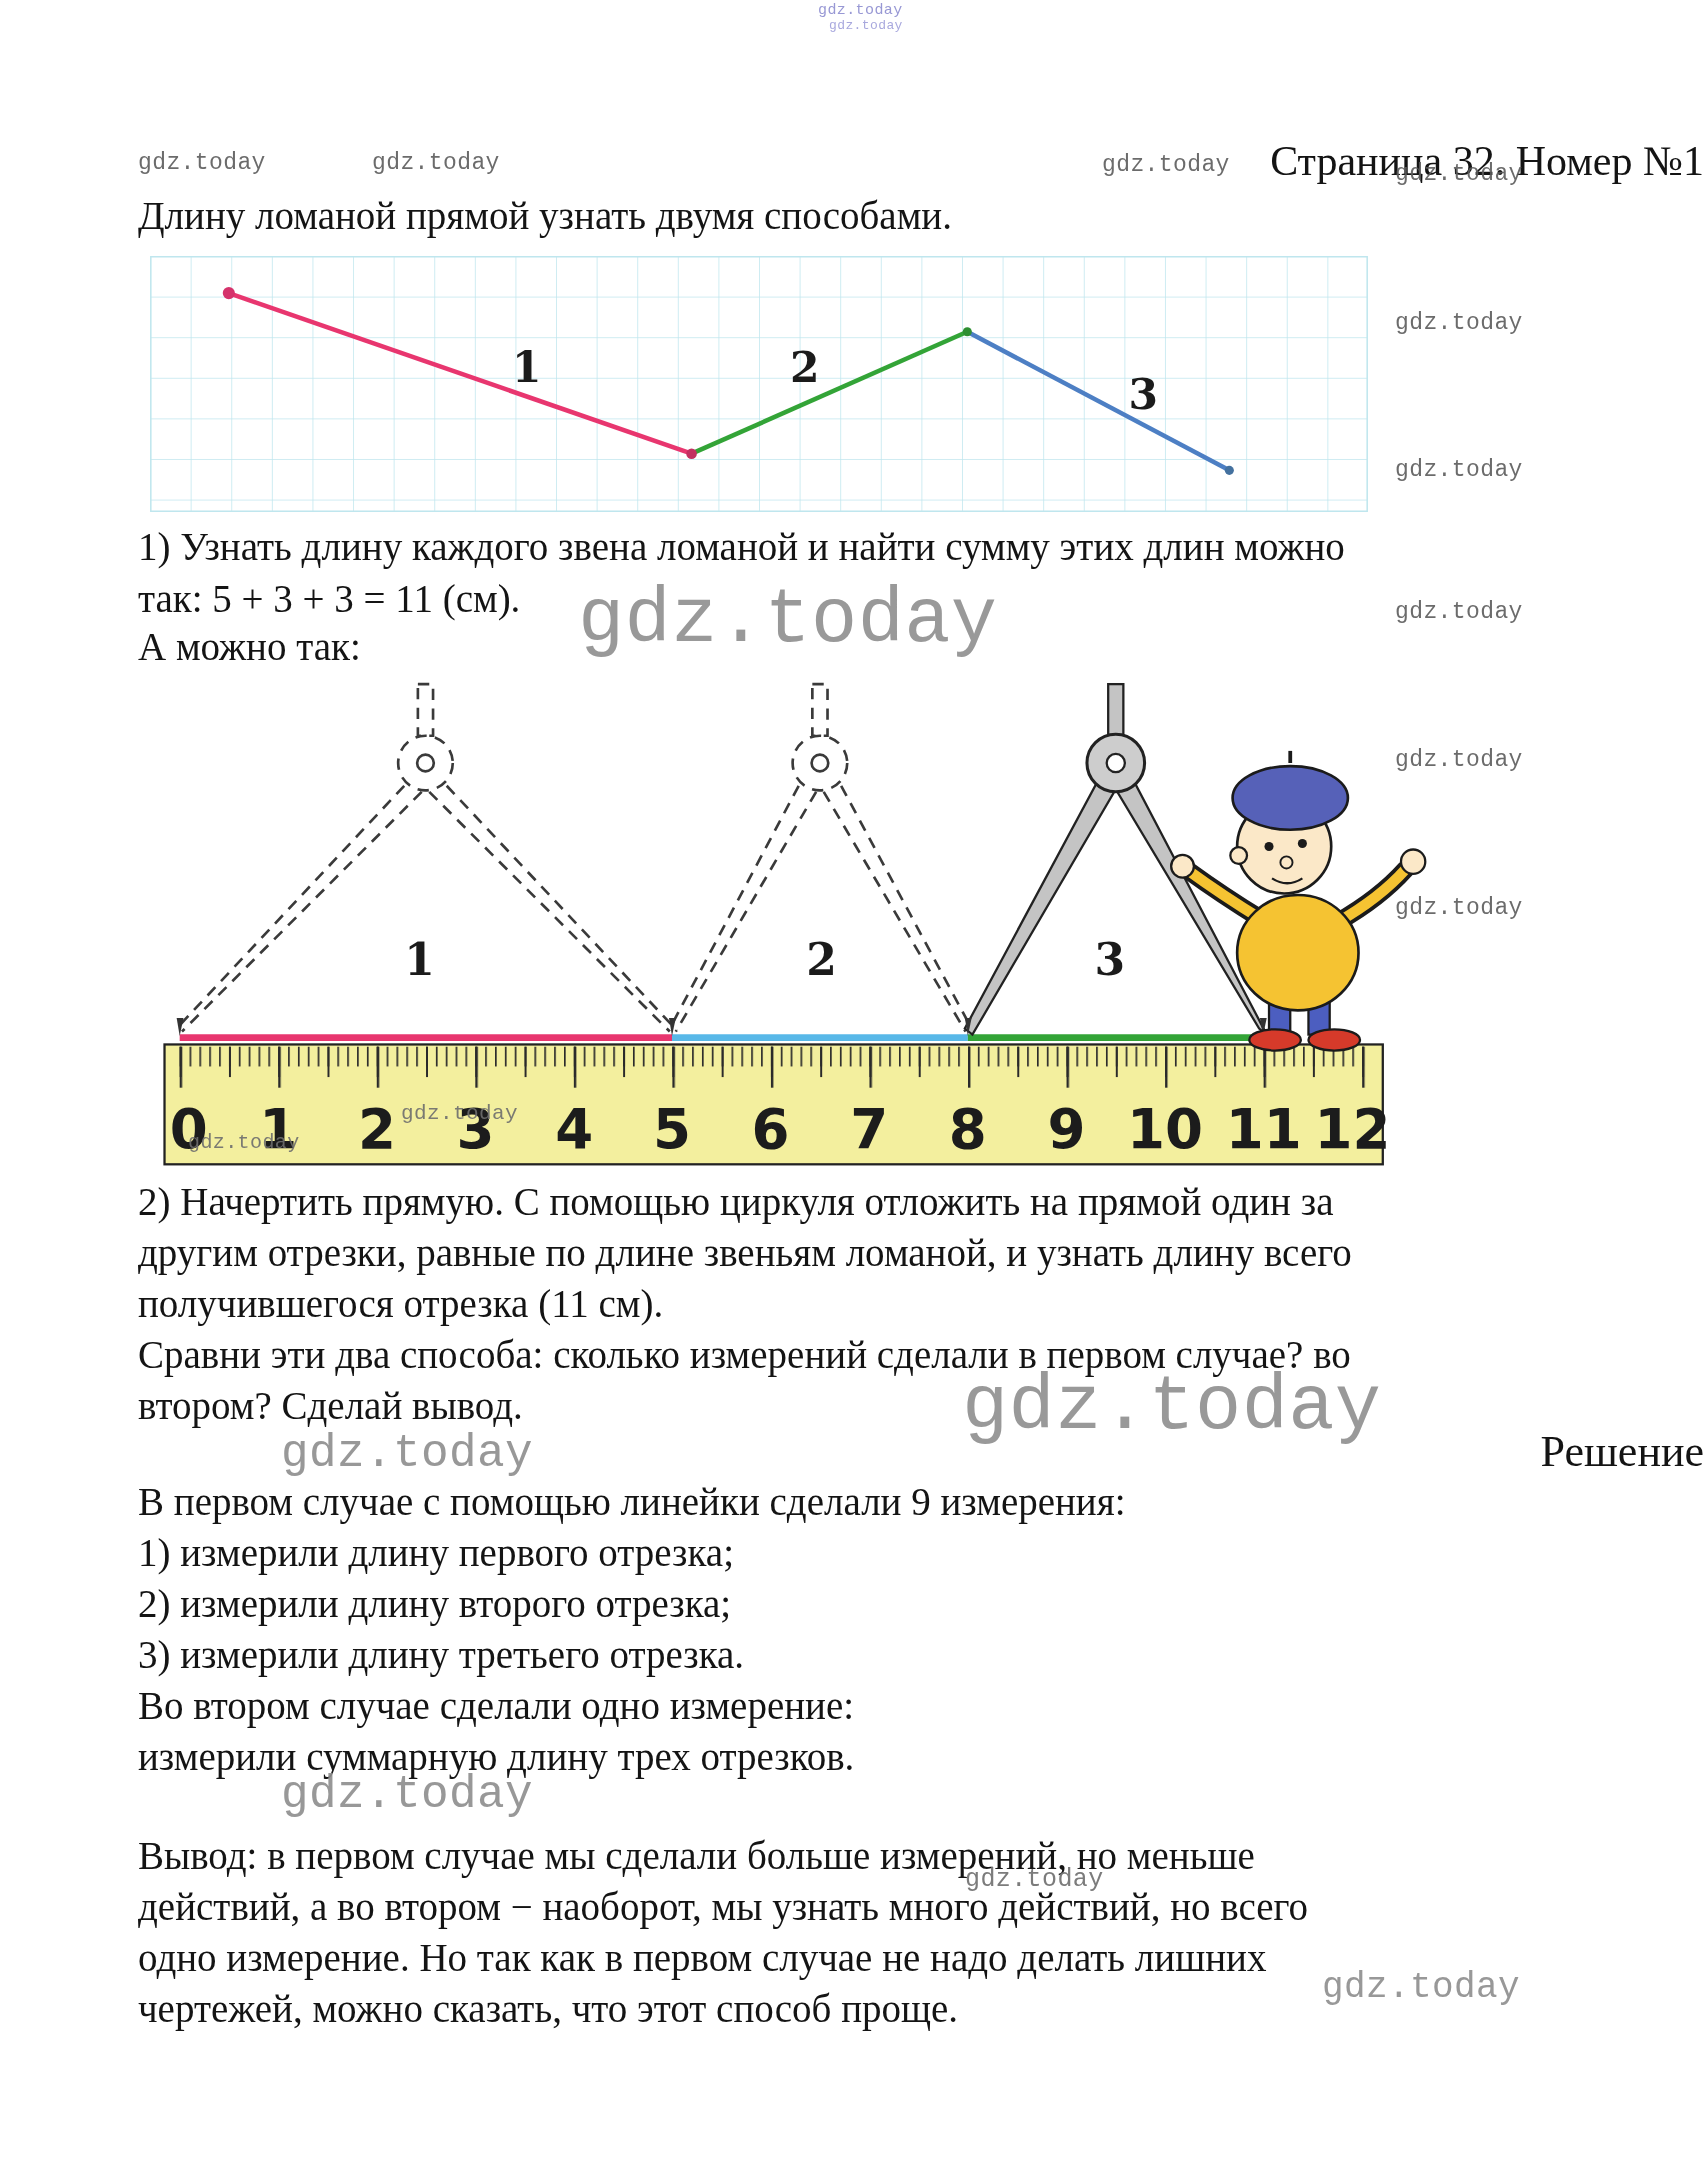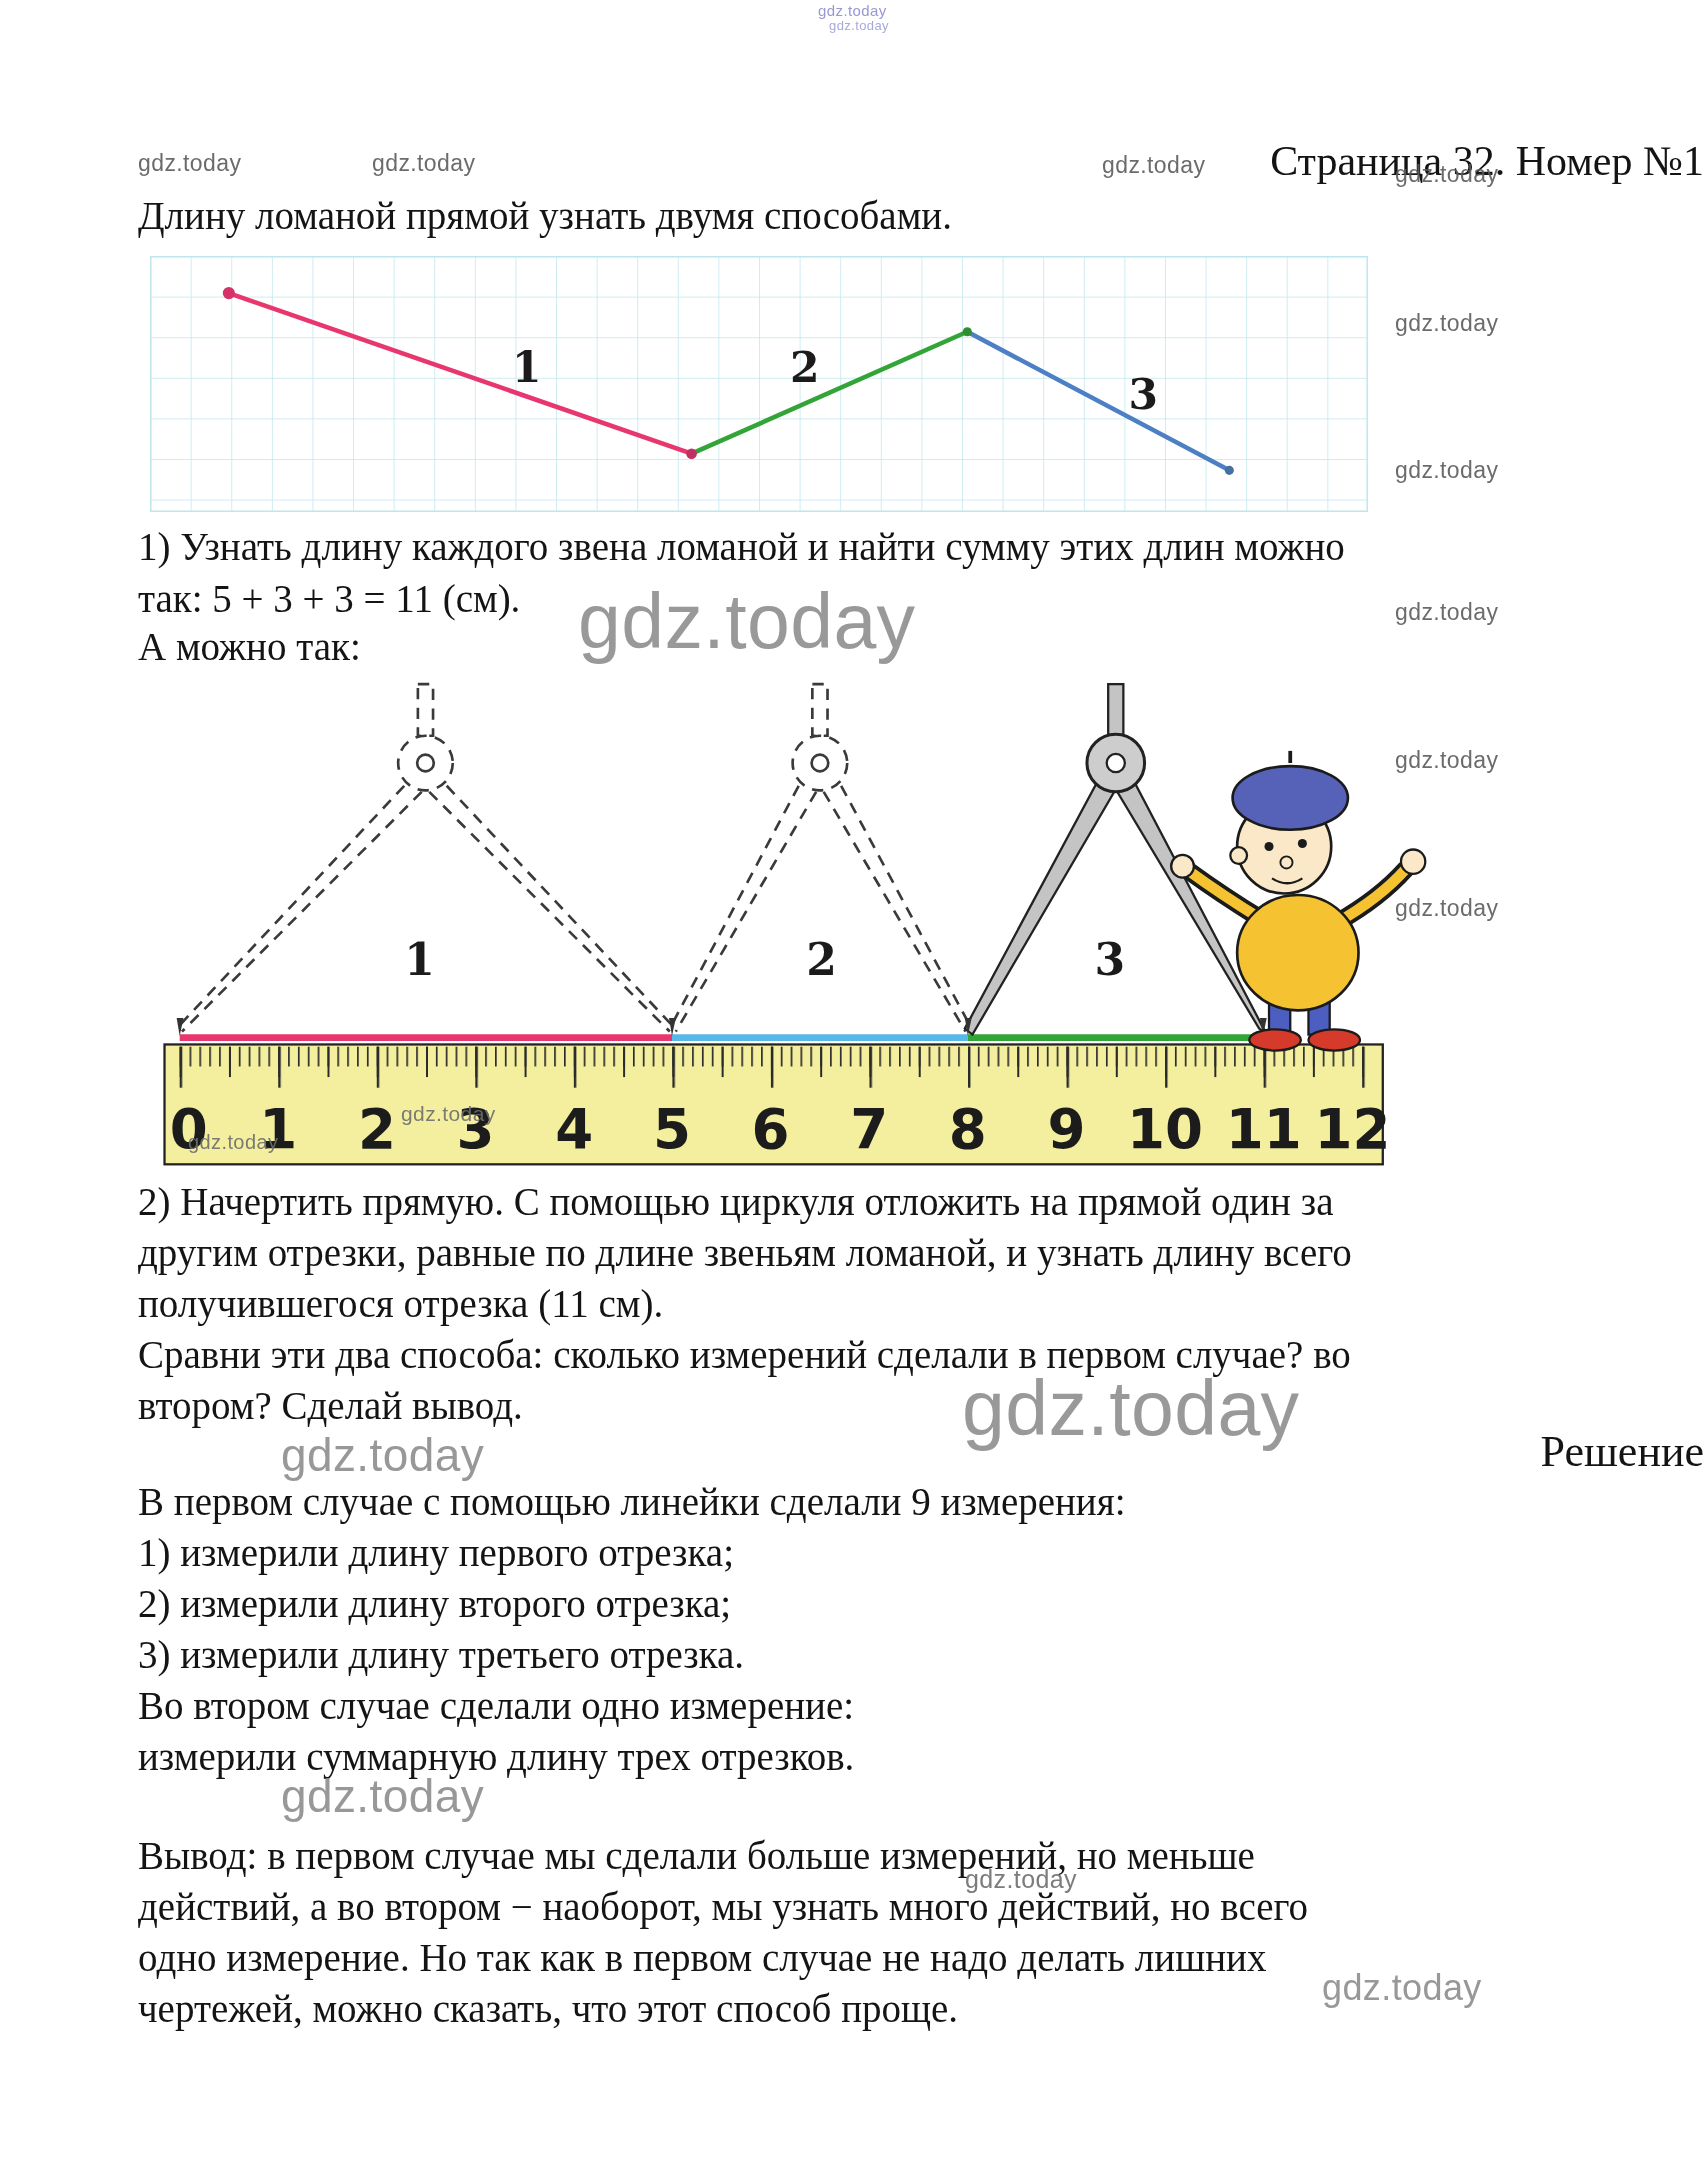--- a/index.html
+++ b/index.html
@@ -4,21 +4,21 @@
 <style>
   html,body{margin:0;padding:0}
   body{
     width:1704px;height:2172px;position:relative;background:#ffffff;
     font-family:"Liberation Serif",serif;color:#141414;overflow:hidden;
   }
   .block{position:absolute;left:138px;font-size:39px;line-height:51px;z-index:2;white-space:nowrap}
   .centerline{position:absolute;left:0;width:1704px;text-align:right;z-index:2;white-space:nowrap}
   .title{top:137px;font-size:42px}
   .wm{
-    position:absolute;font-family:Liberation Sans, sans-serif;color:#5c5c5c;
+    position:absolute;font-family:Liberation Mono, monospace;color:#5c5c5c;
     z-index:6;white-space:nowrap;letter-spacing:0.4px;opacity:.9;
   }
   .wm-big{color:#8f8f8f}
   .fig{position:absolute;z-index:1}
   .line{min-height:51px}
 </style>
 </head>
 <body>
 
 <div>

